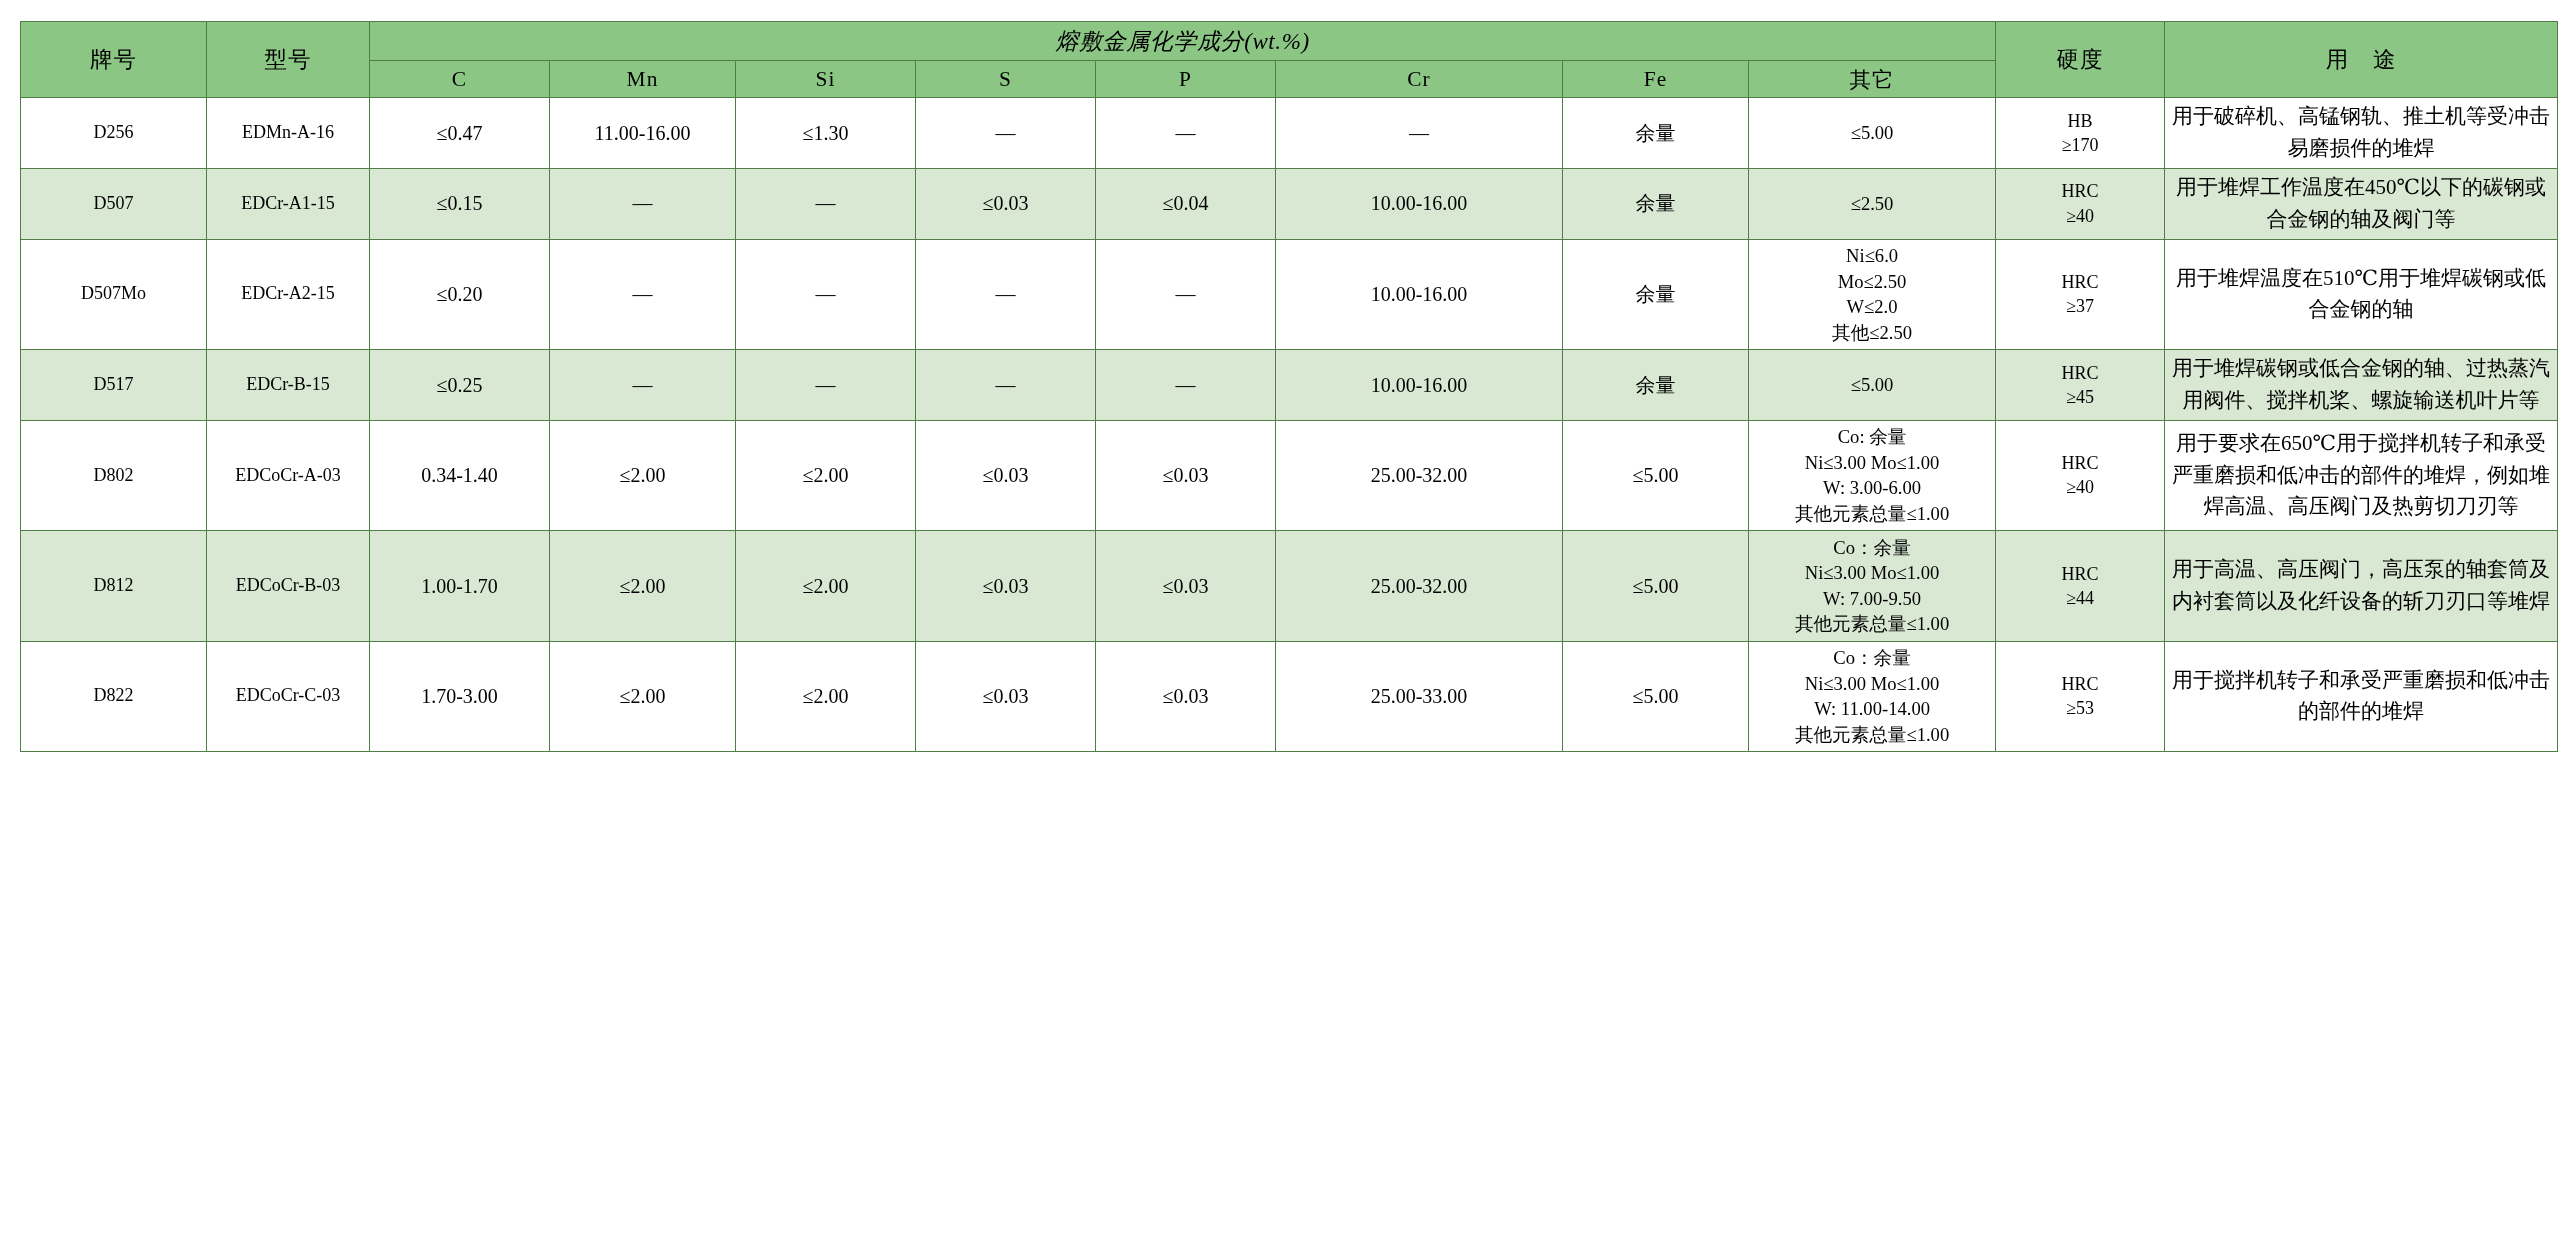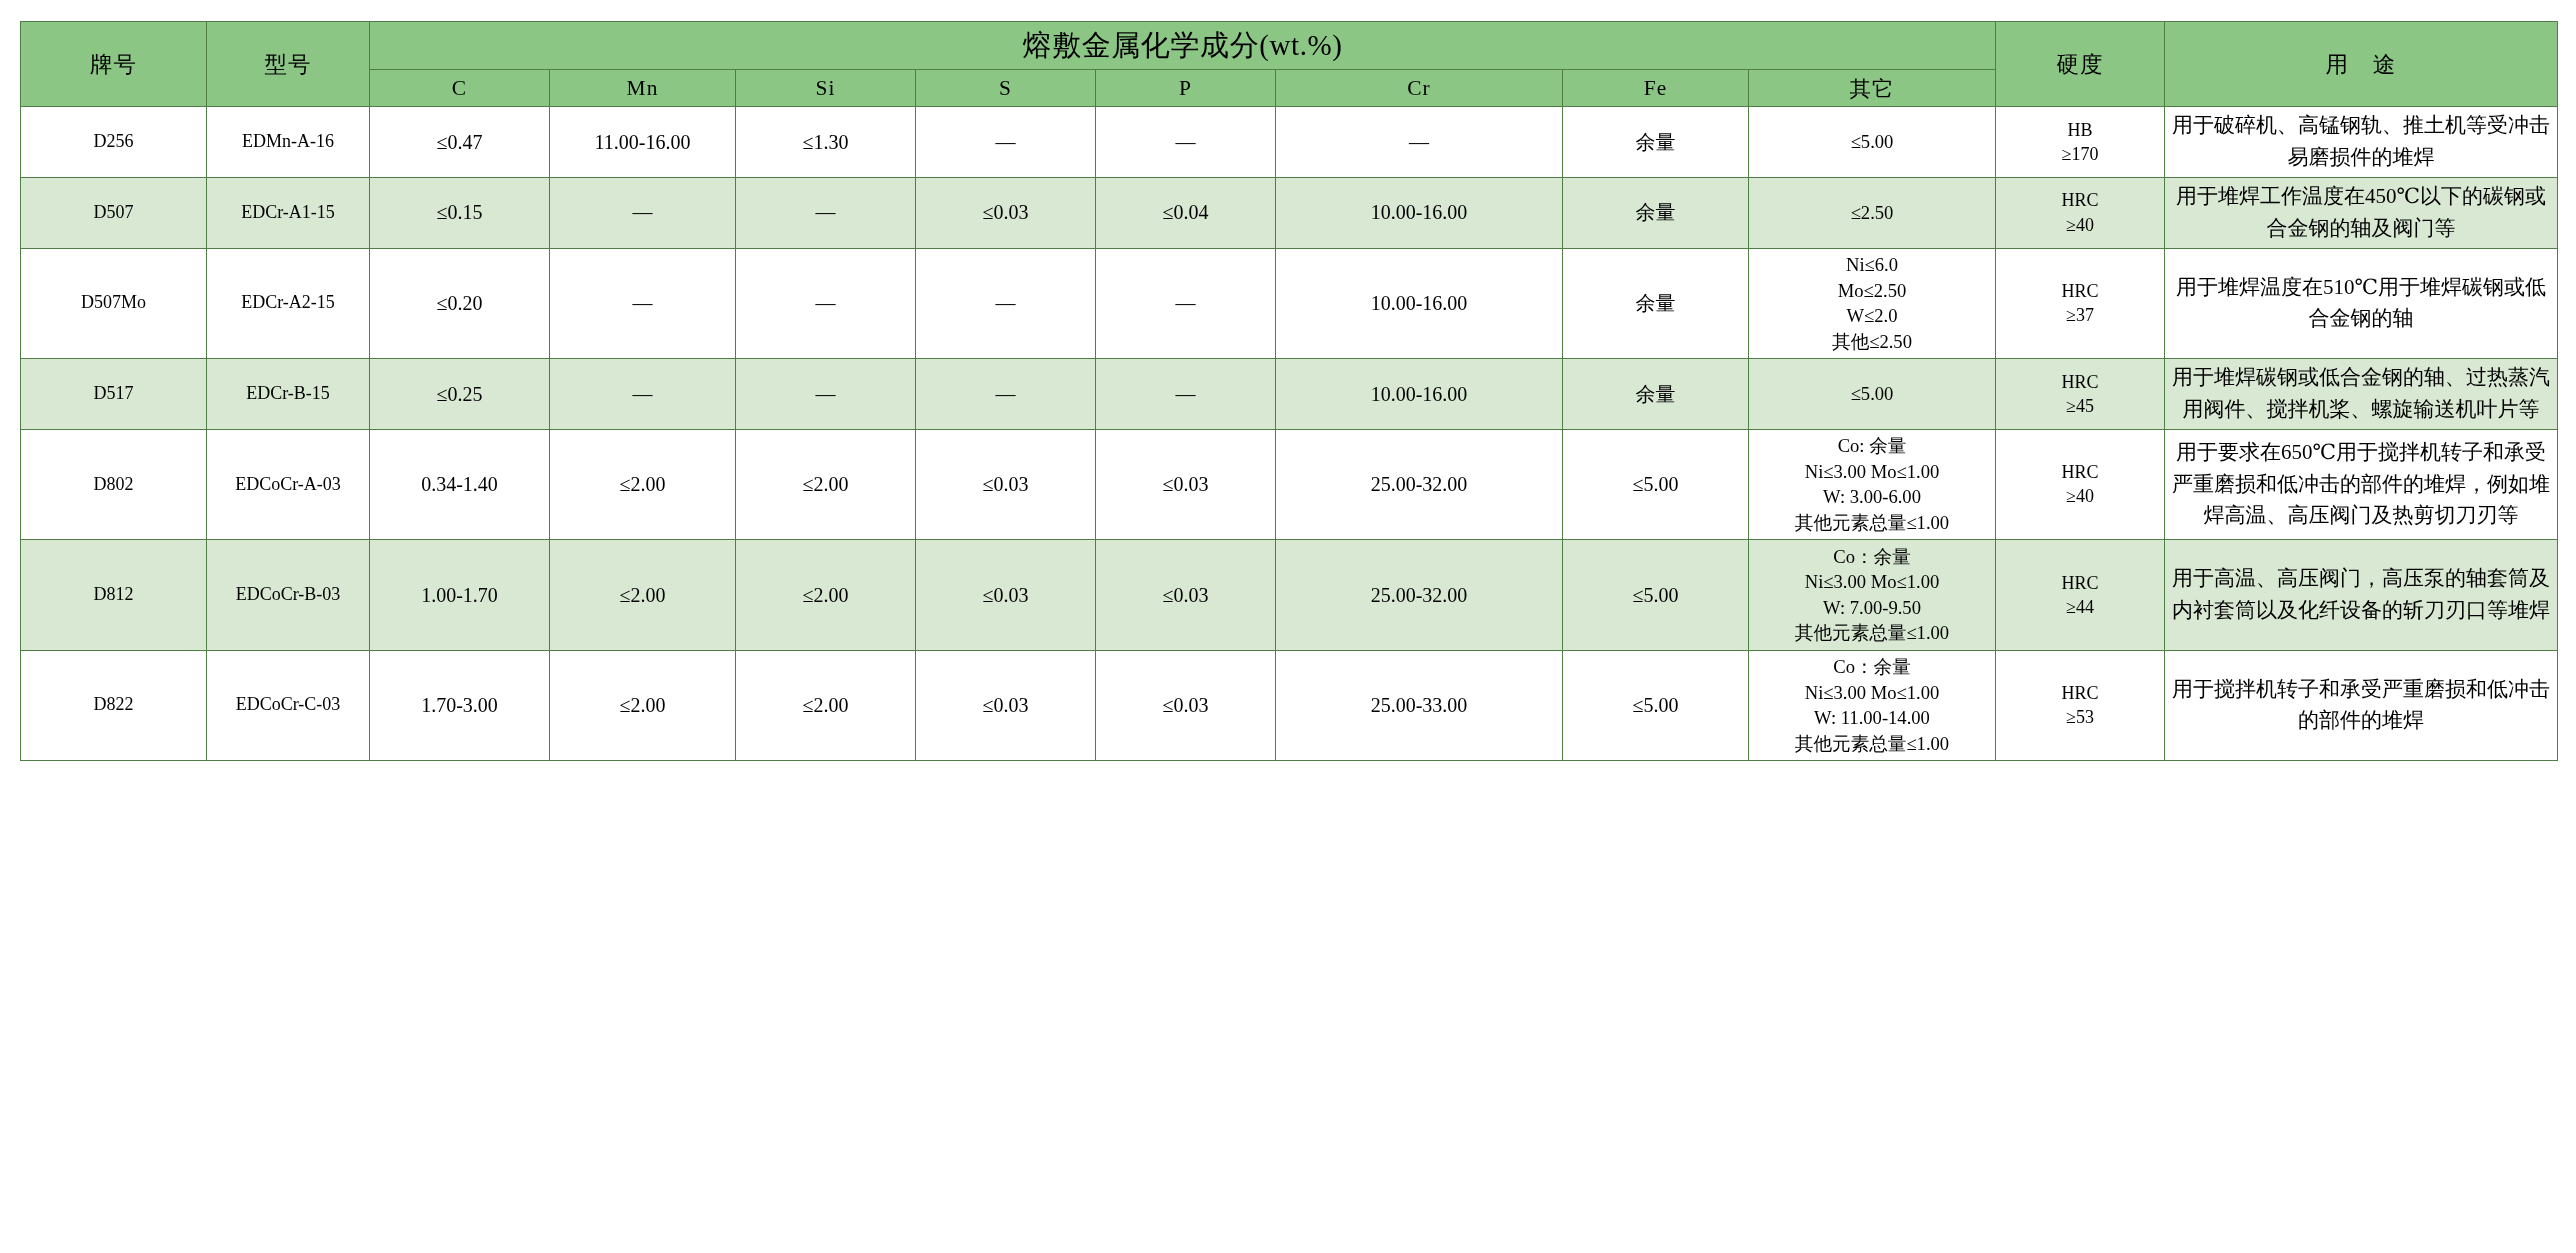--- a/index.html
+++ b/index.html
@@ -37,22 +37,23 @@
     background: #8cc685;
     font-family: "Liberation Serif", "DejaVu Serif", serif;
     font-weight: bold;
     font-size: 22.5px;
     letter-spacing: 1.1px;
   }
   th.hdr-sub {
     font-size: 21.4px;
   }
   th.hdr-merge-chem {
-    font-size: 29px;
+    font-size: 23px;
     letter-spacing: 0.6px;
+    font-style: italic;
   }
   
   tbody tr.row-white td {
     background: #ffffff;
   }
   tbody tr.row-tint td {
     background: #d9e8d2;
   }
   td.cell {
     font-size: 20px;

